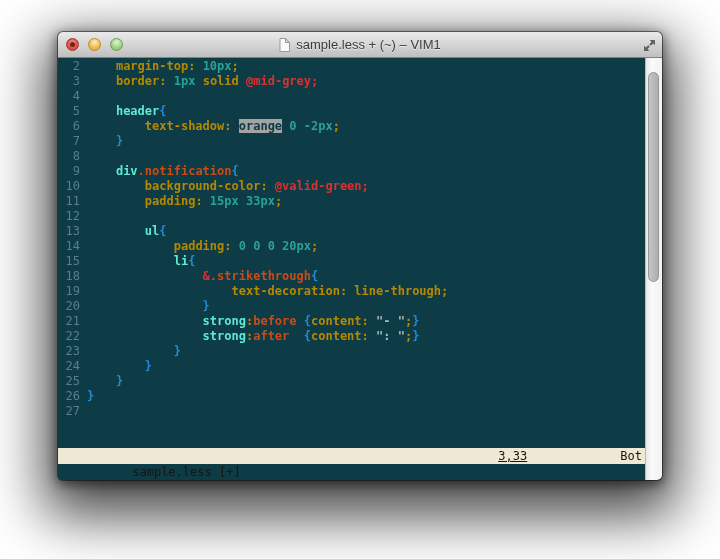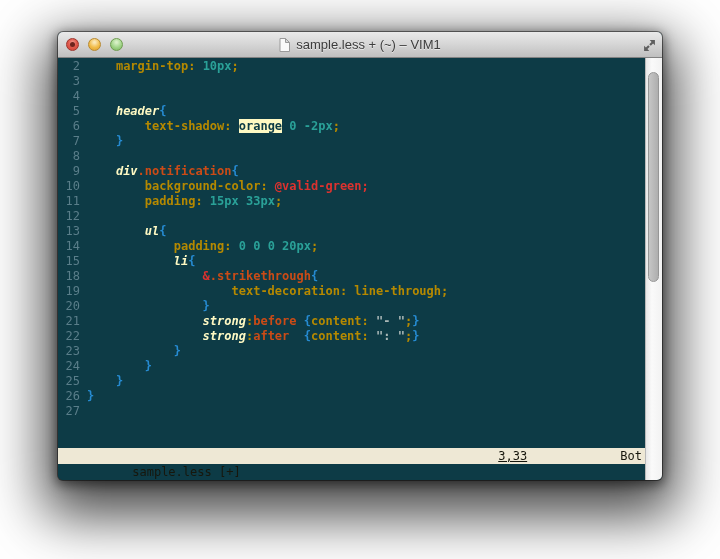--- a/index.html
+++ b/index.html
@@ -36,25 +36,25 @@
   .editor-col{flex:1;display:flex;flex-direction:column;min-width:0;}
 
   .code{flex:1;padding-top:1px;font-family:"DejaVu Sans Mono",monospace;font-size:12px;}
   .code-line{display:flex;height:15px;line-height:15px;white-space:pre;}
   .lnum{width:22px;text-align:right;color:#5a7e8a;flex:none;}
   .ltext{margin-left:7px;font-weight:bold;color:#93a1a1;}
   .tk-p{color:#93a1a1;}
   .tk-y{color:#b58900;}
   .tk-c{color:#2aa198;}
   .tk-r{color:#dc322f;}
-  .tk-g{color:#fef9c3;font-style:italic;}
+  .tk-g{color:#5eead4;}
   .tk-o{color:#cb4b16;}
   .tk-b{color:#268bd2;}
   .tk-s{color:#a9b7b6;}
-  .tk-hl{background:#fef9c3;color:#0d3b46;}
+  .tk-hl{background:#a3a3a3;color:#0d3b46;}
 
   .statusbar{
     height:16px;line-height:16px;background:#eee8d5;color:#17170d;
     font-family:"DejaVu Sans Mono",monospace;font-size:12px;position:relative;
     padding-left:2px;flex:none;white-space:pre;
   }
   .statusbar .ruler{position:absolute;left:75%;top:0;text-decoration:underline;}
   .statusbar .filepos{position:absolute;right:3px;top:0;}
   .cmdline{
     height:16px;line-height:15px;background:#0d3b46;color:#268bd2;font-weight:bold;
@@ -101,21 +101,21 @@
           <polygon points="6.2,1 11,1 11,5.8 9.3,4.1 7.2,6.2 5.8,4.8 7.9,2.7" fill="#5f5f5f"></polygon>
           <polygon points="5.8,11 1,11 1,6.2 2.7,7.9 4.8,5.8 6.2,7.2 4.1,9.3" fill="#5f5f5f"></polygon>
         </svg>
       </span>
     </div>
 
     <div class="content">
       <div class="editor-col">
         <div class="code" id="code-area">
             <div class="code-line"><span class="lnum">2</span><span class="ltext"><span class="tk-p">    </span><span class="tk-y">margin-top</span><span class="tk-y">:</span><span class="tk-p"> </span><span class="tk-c">10px</span><span class="tk-y">;</span></span></div>
-            <div class="code-line"><span class="lnum">3</span></div>
+            <div class="code-line"><span class="lnum">3</span><span class="ltext"><span class="tk-p">    </span><span class="tk-y">border</span><span class="tk-y">:</span><span class="tk-p"> </span><span class="tk-c">1px</span><span class="tk-p"> </span><span class="tk-y">solid</span><span class="tk-p"> </span><span class="tk-r">@mid-grey</span><span class="tk-r">;</span></span></div>
             <div class="code-line"><span class="lnum">4</span><span class="ltext"></span></div>
             <div class="code-line"><span class="lnum">5</span><span class="ltext"><span class="tk-p">    </span><span class="tk-g">header</span><span class="tk-b">{</span></span></div>
             <div class="code-line"><span class="lnum">6</span><span class="ltext"><span class="tk-p">        </span><span class="tk-y">text-shadow</span><span class="tk-y">:</span><span class="tk-p"> </span><span class="tk-hl">orange</span><span class="tk-p"> </span><span class="tk-c">0 -2px</span><span class="tk-y">;</span></span></div>
             <div class="code-line"><span class="lnum">7</span><span class="ltext"><span class="tk-p">    </span><span class="tk-b">}</span></span></div>
             <div class="code-line"><span class="lnum">8</span><span class="ltext"></span></div>
             <div class="code-line"><span class="lnum">9</span><span class="ltext"><span class="tk-p">    </span><span class="tk-g">div</span><span class="tk-o">.notification</span><span class="tk-b">{</span></span></div>
             <div class="code-line"><span class="lnum">10</span><span class="ltext"><span class="tk-p">        </span><span class="tk-y">background-color</span><span class="tk-y">:</span><span class="tk-p"> </span><span class="tk-r">@valid-green</span><span class="tk-r">;</span></span></div>
             <div class="code-line"><span class="lnum">11</span><span class="ltext"><span class="tk-p">        </span><span class="tk-y">padding</span><span class="tk-y">:</span><span class="tk-p"> </span><span class="tk-c">15px 33px</span><span class="tk-y">;</span></span></div>
             <div class="code-line"><span class="lnum">12</span><span class="ltext"></span></div>
             <div class="code-line"><span class="lnum">13</span><span class="ltext"><span class="tk-p">        </span><span class="tk-g">ul</span><span class="tk-b">{</span></span></div>

